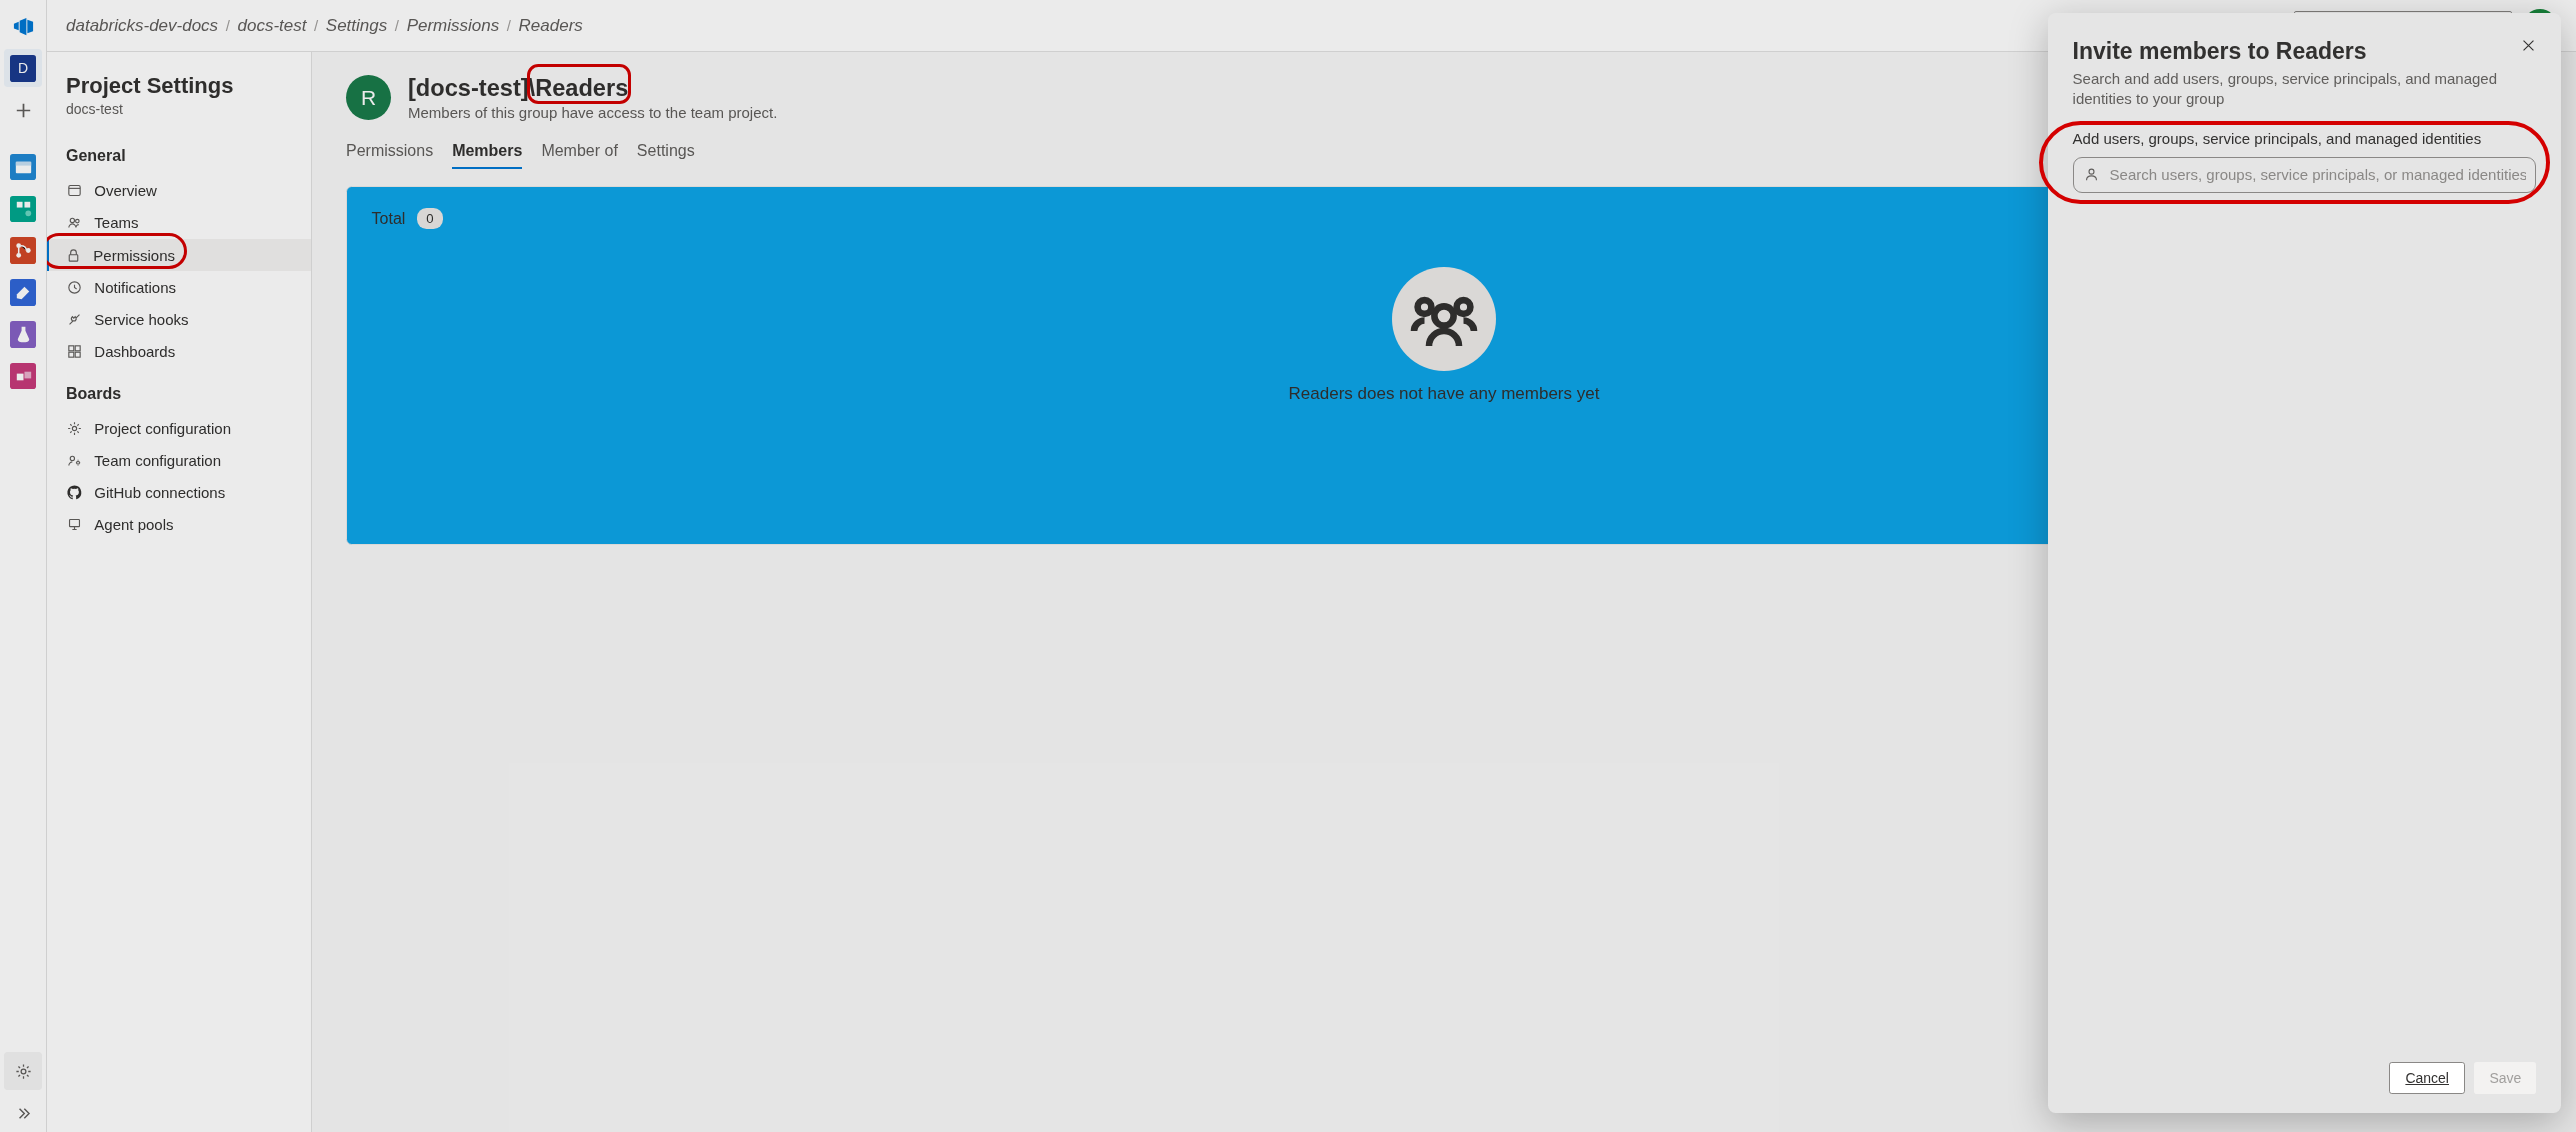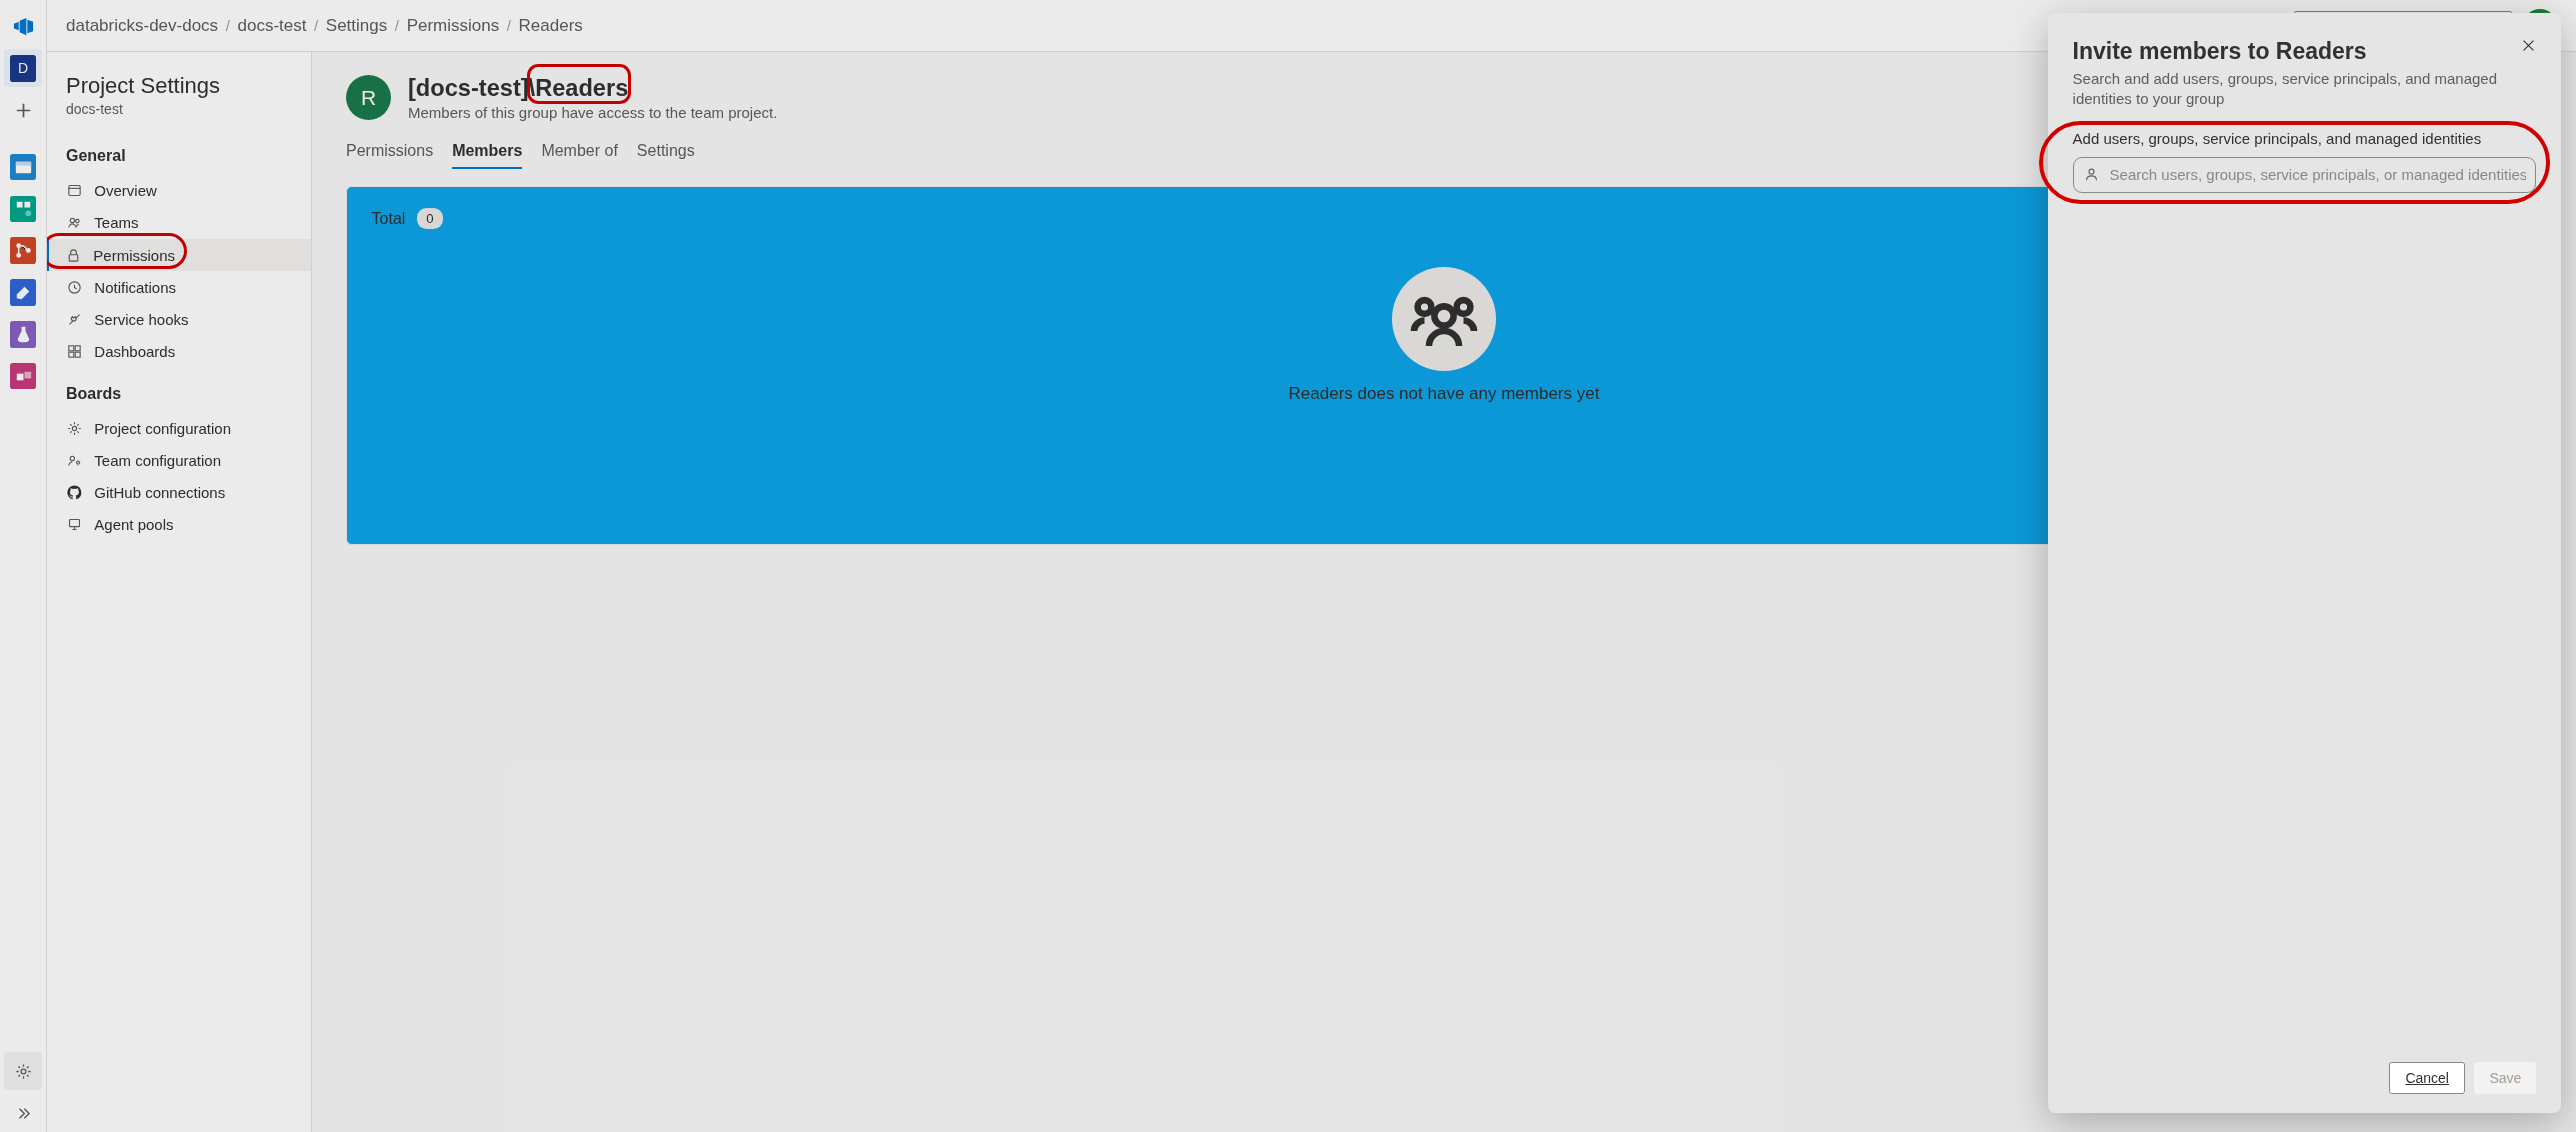--- a/index.html
+++ b/index.html
@@ -54,21 +54,21 @@
       top: 0; left: 47px; right: 0;
       height: 52px;
       background: #fff;
       border-bottom: 0.9px solid #e1e1e1;
       display: flex;
       align-items: center;
       padding: 0 19px;
       gap: 7.6px;
       z-index: 2;
     }
-    .crumb { color: #605e5c; font-size: 17px; }
+    .crumb { color: #605e5c; font-size: 17px; font-style: italic; }
     .crumb-sep { color: #a19f9d; }
     .top-right { margin-left: auto; display:flex; align-items:center; gap:11.3px; }
     .top-search-box {
       width: 218px; height: 30px;
       border: 0.9px solid #8a8886;
       border-radius: 1.9px;
     }
     .top-avatar {
       width: 34px; height: 34px; border-radius: 50%;
       background: #1a8a3e;
@@ -80,21 +80,21 @@
       top: 52px; bottom: 0;
       left: 47px;
       width: 265px;
       background: #fff;
       border-right: 0.9px solid #e1e1e1;
       padding: 21px 0 0 0;
       overflow-y: auto;
       z-index: 2;
     }
     .sidebar-header { padding: 0 19px 13.2px 19px; }
-    .sidebar-title { font-size: 22px; font-weight: 400; color: #323130; }
+    .sidebar-title { font-size: 22px; font-weight: 700; color: #323130; }
     .sidebar-subtitle { font-size: 14px; color: #605e5c; margin-top: 1.9px; }
     .sb-section { font-size: 16px; font-weight: 600; color: #323130; padding: 17px 19px 9.5px 19px; }
     .sb-item {
       display: flex; align-items: flex-end; gap: 11.3px;
       padding: 7.6px 19px;
       font-size: 15px;
       color: #323130;
       cursor: pointer;
       position: relative;
     }

